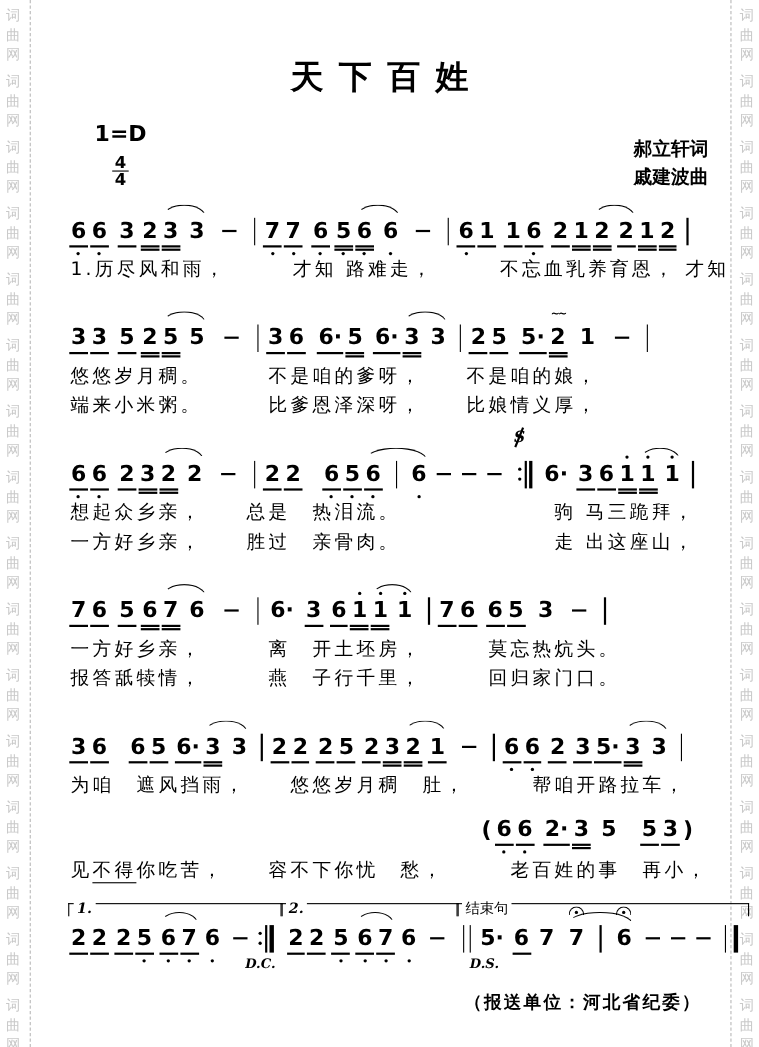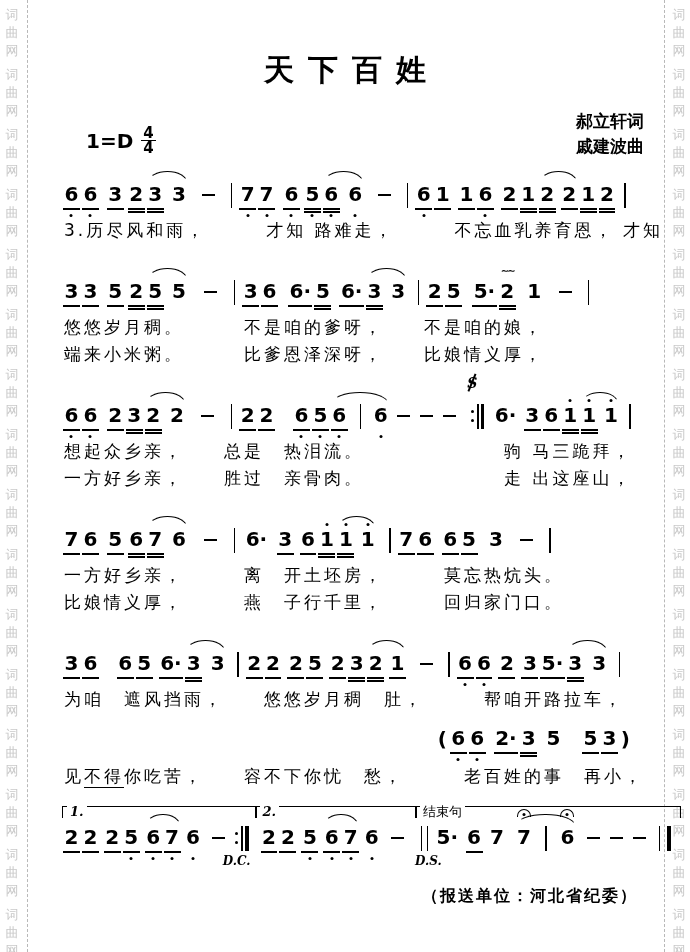--- a/index.html
+++ b/index.html
@@ -17,21 +17,21 @@
   .rule{position:absolute;top:0;bottom:0;border-left:1px dashed #b8b8b8;width:0;}
   .rule.left{left:27px;}
   .rule.right{right:25px;}
   
   .page{position:absolute;left:42px;right:42px;top:0;}
   .title{margin:50px 0 0 14px;text-align:center;font-family:"DejaVu Serif",serif;
     font-size:30px;font-weight:600;letter-spacing:14px;}
   .header-row{display:flex;justify-content:space-between;align-items:flex-end;
     margin:18px 4px 20px 44px;}
   .keysig{display:inline-flex;align-items:center;gap:8px;
-    font-weight:700;font-size:20px;margin-bottom:4px;}
+    font-weight:700;font-size:20px;margin-bottom:4px;flex-direction:column;}
   .meter{display:inline-flex;flex-direction:column;font-size:15px;line-height:14px;
     text-align:center;font-weight:700;}
   .meter .num{border-bottom:1.6px solid #000;padding:0 2px;}
   .credits{text-align:right;font-size:17px;font-weight:600;line-height:25px;}
   
   .score{padding-left:20px;padding-right:2px;}
   .sys{margin-bottom:32px;}
   .mrow{display:flex;align-items:center;height:32px;margin-bottom:6px;}
   .mrow.right{justify-content:flex-end;padding-right:14px;margin-top:10px;margin-bottom:8px;}
   .lyr{font-size:17px;letter-spacing:3px;line-height:27px;white-space:pre;
@@ -81,21 +81,21 @@
   .voltarow{margin-top:30px;margin-bottom:10px;}
   .vsec{position:relative;display:inline-flex;align-items:center;margin-right:2px;}
   .vbrack{position:absolute;top:-20px;left:0;right:-4px;height:11px;display:block;
     border-top:1.2px solid #000;border-left:1.2px solid #000;border-right:1.2px solid #000;}
   .vlab{position:absolute;top:-21px;left:5px;font-family:"DejaVu Serif",serif;
     font-style:italic;font-weight:700;font-size:13px;background:#fff;padding:0 3px;line-height:13px;}
   .vlab.cjk{font-style:normal;font-weight:400;font-family:"DejaVu Sans",sans-serif;}
   .sub{position:absolute;bottom:-17px;font-family:"DejaVu Serif",serif;
     font-style:italic;font-weight:700;font-size:12px;}
   .subr{right:2px;}
-  .subl{left:0px;}
+  .subl{left:12px;}
   
   .footer{margin-top:12px;text-align:right;padding-right:10px;
     font-size:16px;font-weight:600;letter-spacing:2px;}
 </style>
 </head>
 <body>
 
 <div class="wmcol left">
     <div class="wmg">
       <div class="wmc">词</div>
@@ -324,21 +324,21 @@
           <span class="arcgrp">
             <span class="note"><span class="dg">2</span><i class="ul u1"></i><i class="ul u2"></i></span>
             <span class="spc" style="width: 3px;"></span>
             <span class="note"><span class="dg">2</span><i class="ul u1"></i></span>
           </span>
           <span class="note"><span class="dg">1</span><i class="ul u1"></i><i class="ul u2"></i></span>
           <span class="note"><span class="dg">2</span><i class="ul u1"></i><i class="ul u2"></i></span>
           <span class="spc" style="width: 2px;"></span>
           <span class="bl thin"></span>
         </div>
-        <div class="lyr">3.历尽风和雨，　　　才知 路难走，　　　不忘血乳养育恩， 才知</div>
+        <div class="lyr">1.历尽风和雨，　　　才知 路难走，　　　不忘血乳养育恩， 才知</div>
       </div>
       <div class="sys">
         <div class="mrow">
           <span class="note"><span class="dg">3</span><i class="ul u1"></i></span>
           <span class="note"><span class="dg">3</span><i class="ul u1"></i></span>
           <span class="spc" style="width: 6px;"></span>
           <span class="note"><span class="dg">5</span><i class="ul u1"></i></span>
           <span class="spc" style="width: 2px;"></span>
           <span class="note"><span class="dg">2</span><i class="ul u1"></i><i class="ul u2"></i></span>
           <span class="arcgrp">
@@ -477,21 +477,21 @@
           <span class="note"><span class="dg">6</span><i class="ul u1"></i></span>
           <span class="note"><span class="dg">5</span><i class="ul u1"></i></span>
           <span class="spc" style="width: 8px;"></span>
           <span class="note"><span class="dg">3</span></span>
           <span class="spc" style="width: 10px;"></span>
           <span class="dash"></span>
           <span class="spc" style="width: 5px;"></span>
           <span class="bl thin"></span>
         </div>
         <div class="lyr">一方好乡亲，　　　离　开土坯房，　　　莫忘热炕头。</div>
-        <div class="lyr">比娘情义厚，　　　燕　子行千里，　　　回归家门口。</div>
+        <div class="lyr">报答舐犊情，　　　燕　子行千里，　　　回归家门口。</div>
       </div>
       <div class="sys">
         <div class="mrow">
           <span class="note"><span class="dg">3</span><i class="ul u1"></i></span>
           <span class="note"><span class="dg">6</span><i class="ul u1"></i></span>
           <span class="spc" style="width: 16px;"></span>
           <span class="note"><span class="dg">6</span><i class="ul u1"></i></span>
           <span class="note"><span class="dg">5</span><i class="ul u1"></i></span>
           <span class="spc" style="width: 4px;"></span>
           <span class="note"><span class="dg">6·</span><i class="ul u1"></i></span>

